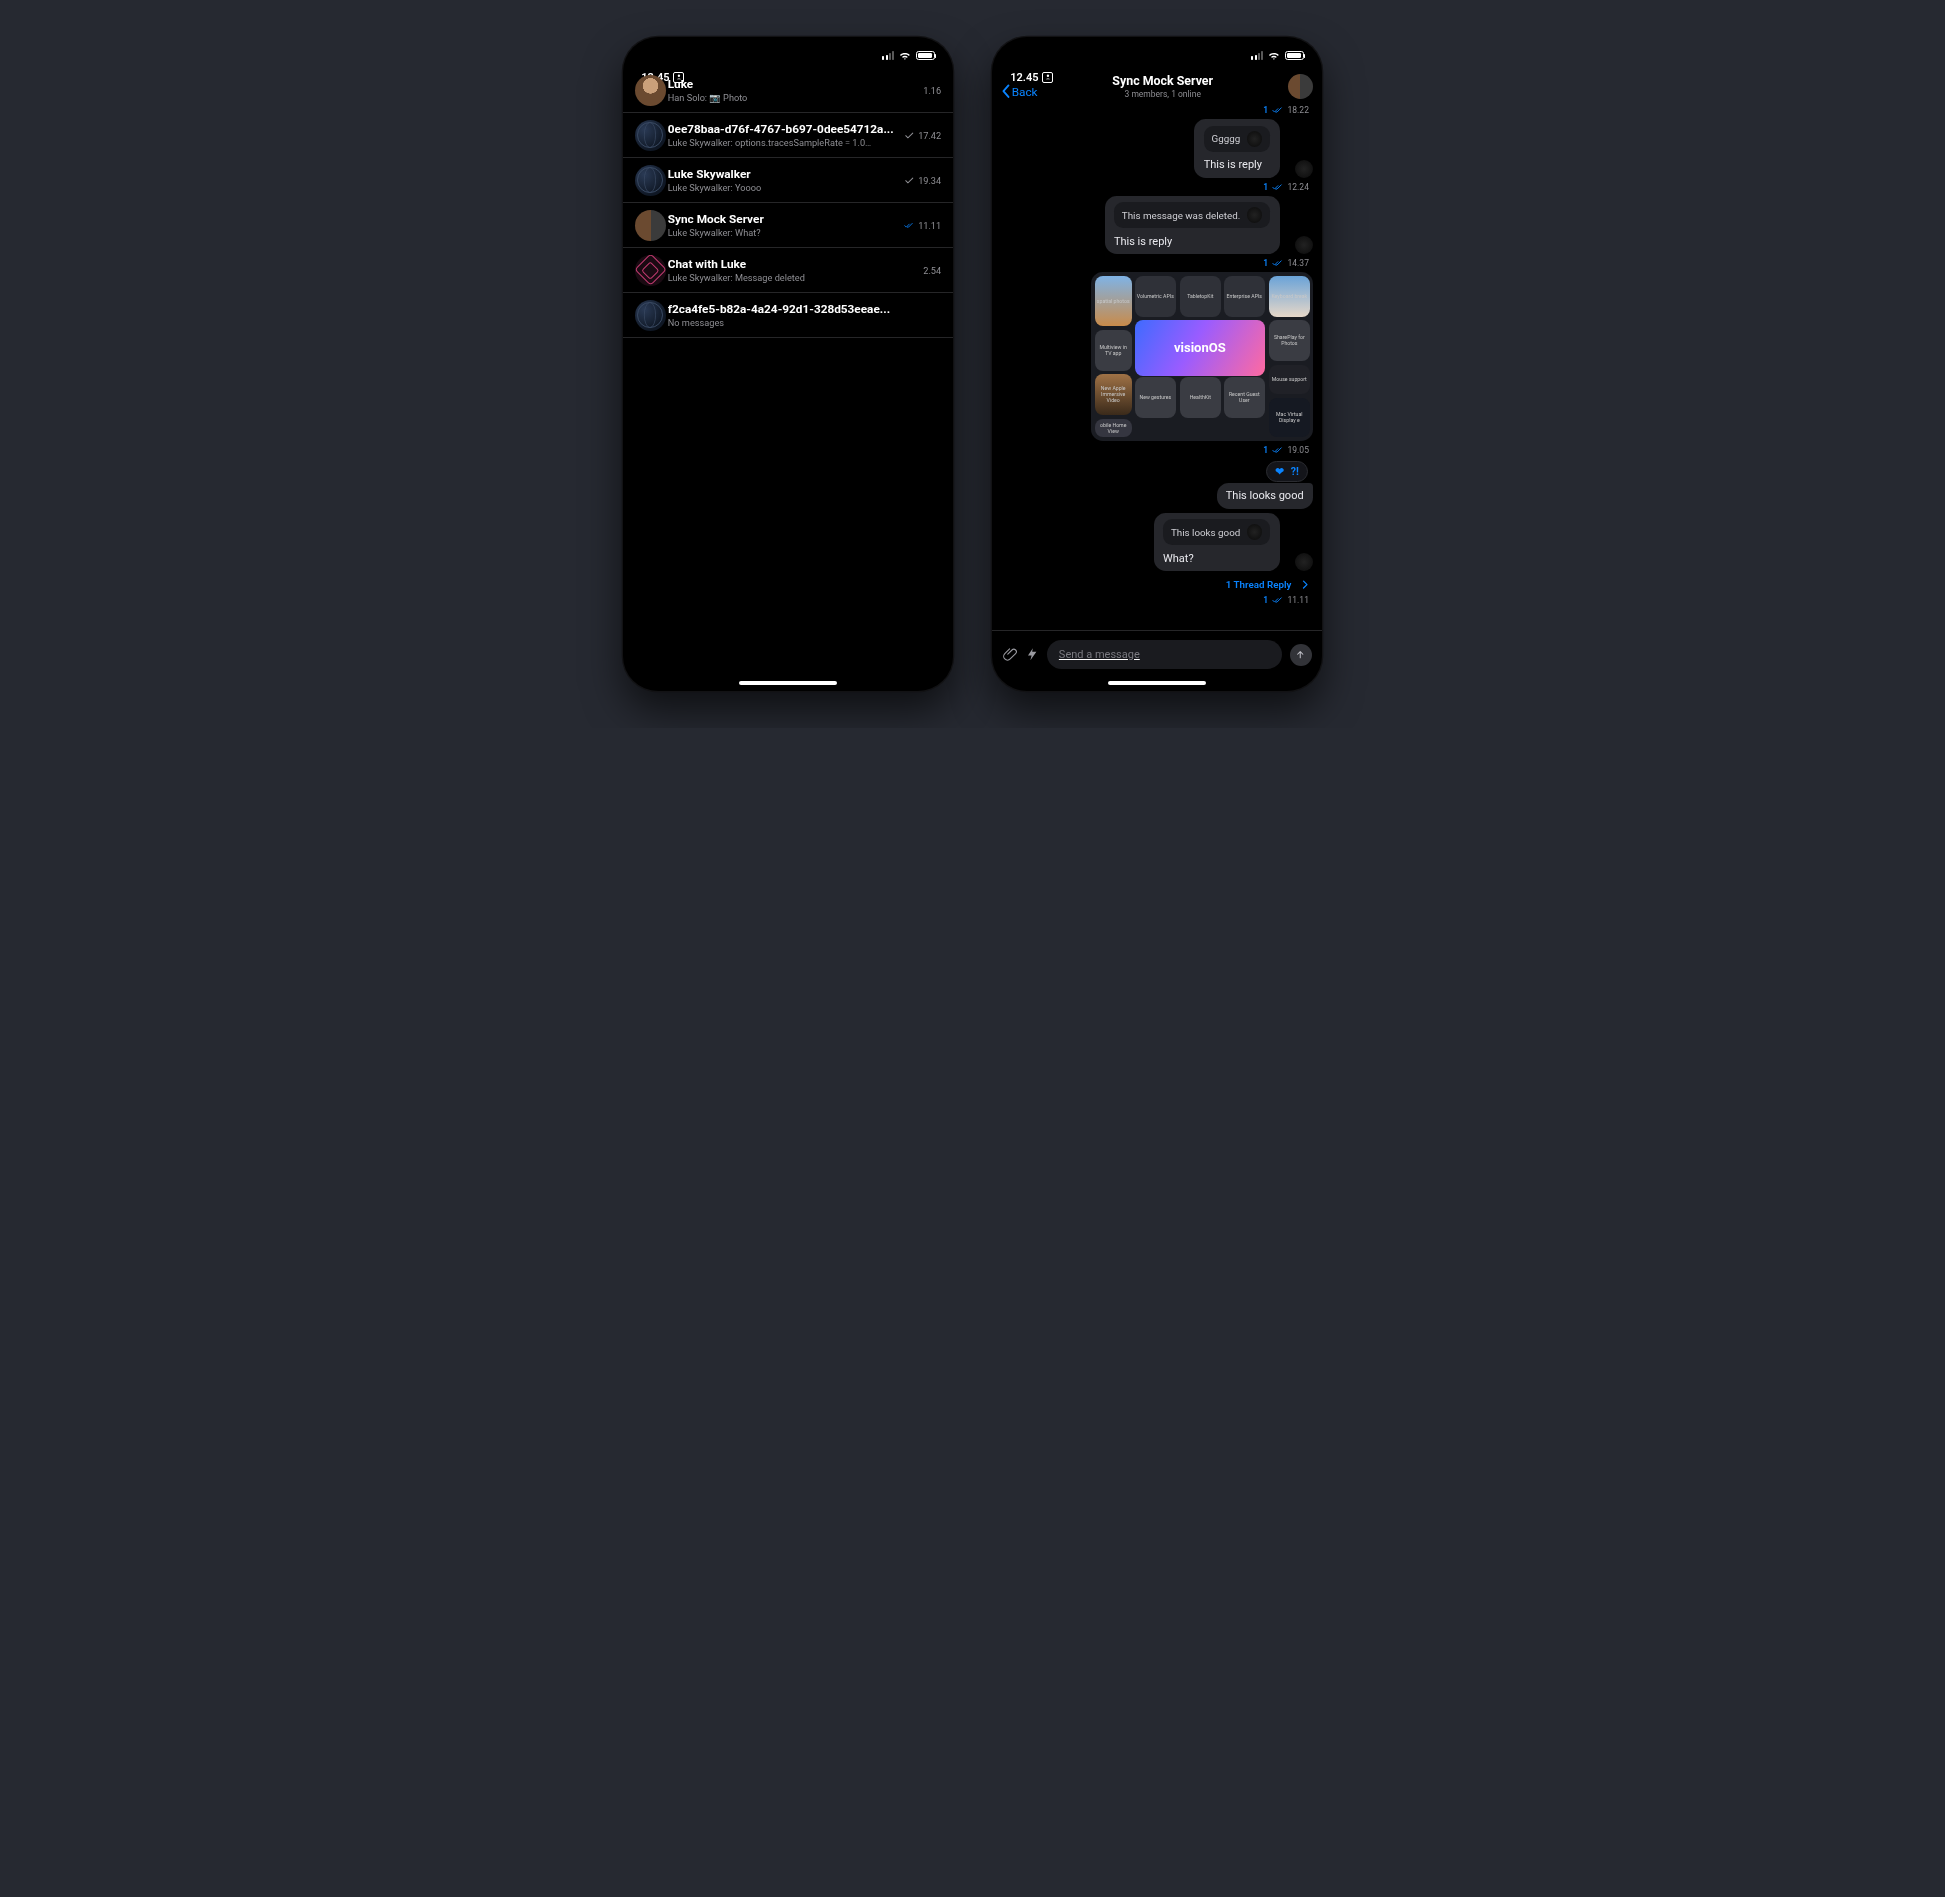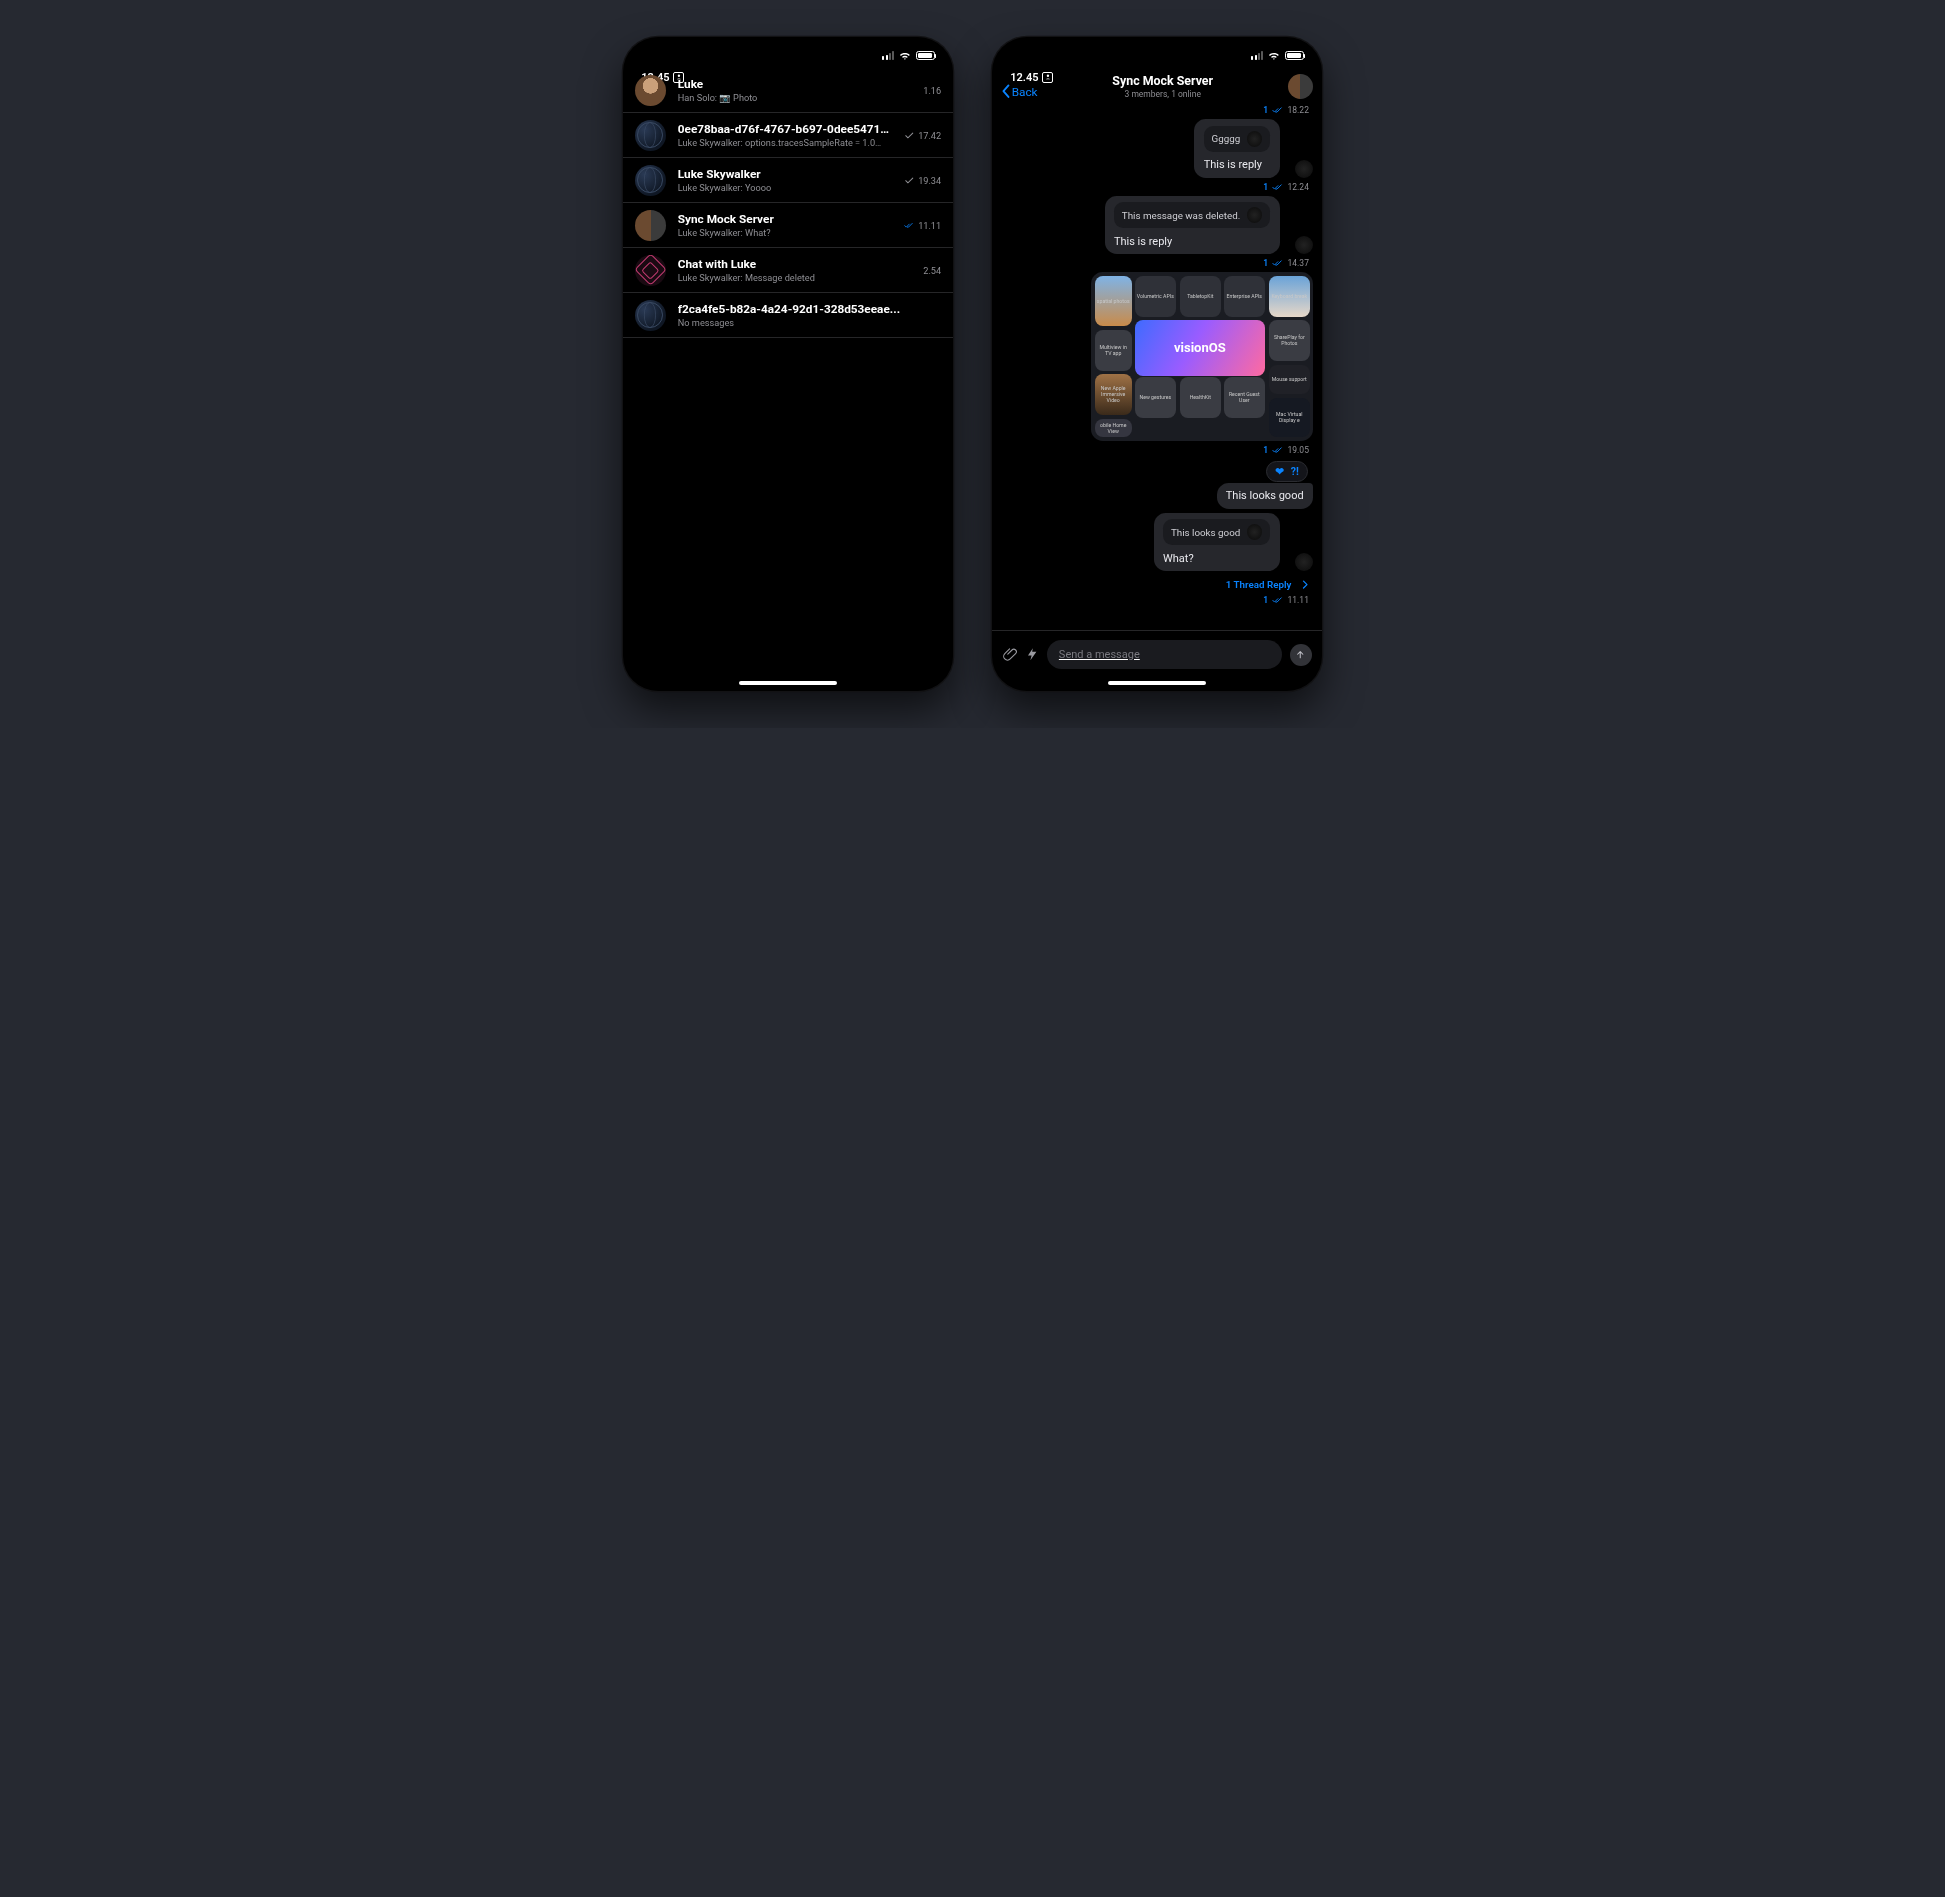--- a/index.html
+++ b/index.html
@@ -61,21 +61,21 @@
   .batt{width:18.3px;height:9.2px;border:1px solid #fff;border-radius:2.6px;position:relative;}
   .batt::after{content:"";position:absolute;right:-2.6px;top:2px;width:1.6px;height:3.9px;background:#fff;border-radius:0.7px;}
   .batt i{display:block;position:absolute;inset:1px 2px 1px 1px;background:#fff;border-radius:1.3px;}
   .home-ind{position:absolute;bottom:6.5px;left:50%;transform:translateX(-50%);width:98px;height:3.3px;border-radius:2px;background:#fff;}
   
   .title-lg{
     text-align:center;font-size:13px;font-weight:700;padding:15.7px 0 22px;color:#fff;
   }
   .rows{display:flex;flex-direction:column;}
   .row{
-    display:flex;align-items:center;gap:12px;
+    display:flex;align-items:center;gap:2px;
     padding:6.5px 11.8px;border-bottom:0.7px solid var(--line);
   }
   .row .avatar{
     width:31px;height:31px;border-radius:50%;flex:none;
     background:#1c2230 radial-gradient(circle at 30% 30%,#2a3a55 0,#0f1724 70%);
     position:relative;overflow:hidden;
   }
   .avatar.globe::before,.avatar.globe::after{
     content:"";position:absolute;inset:2.6px;border:0.7px solid #3a4a63;border-radius:50%;
   }

